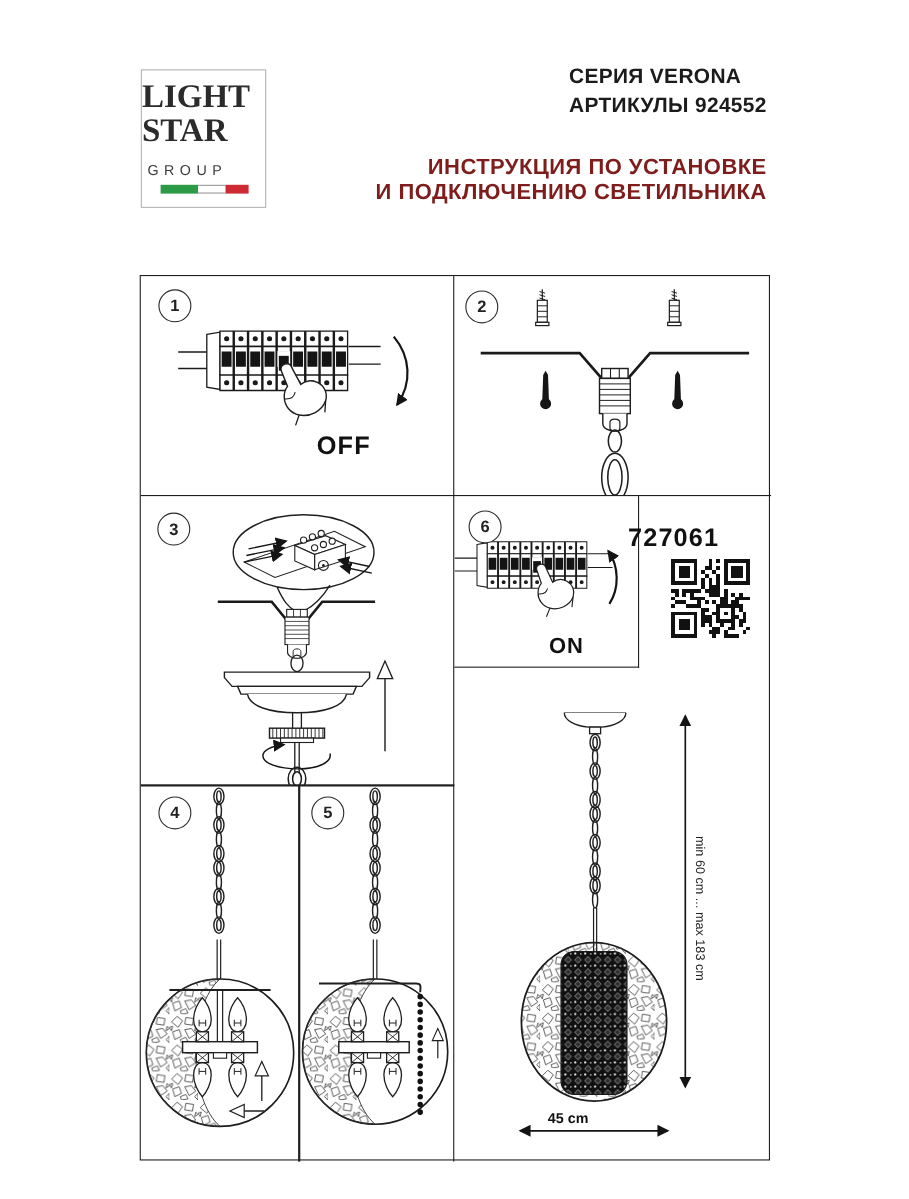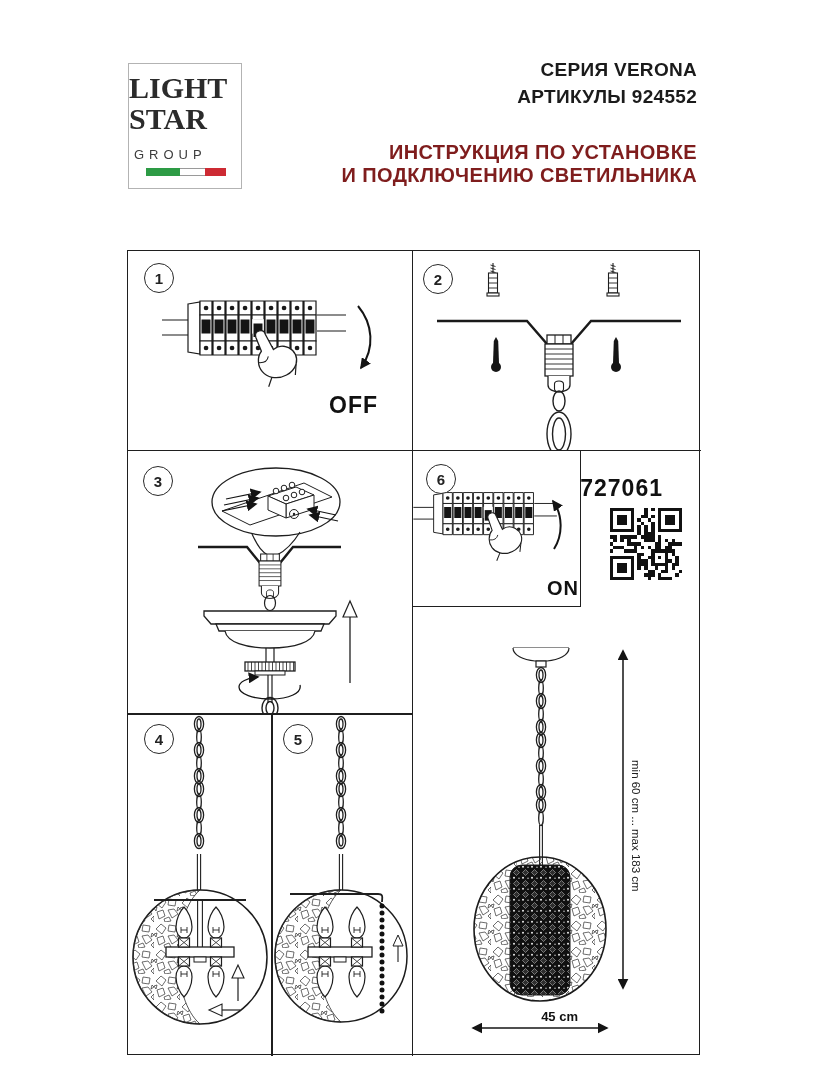--- a/index.html
+++ b/index.html
@@ -16,36 +16,36 @@
                 font-size:30px; line-height:30px; letter-spacing:0px; color:#2b2b2b; }
   .logo-star  { font-family:"Liberation Serif", serif; font-weight:bold;
                 font-size:30px; line-height:31px; color:#2b2b2b; }
   .logo-group { margin-top:13px; font-size:13px; letter-spacing:5px; color:#3c3c3c;
                 padding-left:5px; }
   .flag { position:absolute; left:17px; top:104px; width:80px; height:8px; display:flex; }
   .flag .g { width:34px; background:#2d9b45; }
   .flag .w { width:25px; background:#ffffff; border-top:1px solid #9a9a9a; border-bottom:1px solid #9a9a9a; }
   .flag .r { width:21px; background:#cd2a33; }
 
-  .hdr-series { right:129px; top:56px; text-align:right; font-size:19px; font-weight:bold;
+  .hdr-series { right:129px; top:56px; font-size:19px; font-weight:bold;
                 line-height:27px; letter-spacing:0.3px; color:#1b1b1b; }
   .hdr-title  { right:129px; top:141px; text-align:right; font-size:20px; font-weight:bold;
                 line-height:22.5px; letter-spacing:0.4px; color:#7f1d1d; }
 
   
   .grid { left:127px; top:250px; width:573px; height:805px; border:1.6px solid #1f1f1f; }
   .gline { position:absolute; background:#1f1f1f; }
   .box6 { left:285px; top:200px; width:168px; height:156px;
           border-right:1.6px solid #1f1f1f; border-bottom:1.6px solid #1f1f1f; }
 
   .num { width:30px; height:30px; border:1.7px solid #2a2a2a; border-radius:50%;
          display:flex; align-items:center; justify-content:center;
          font-size:15px; font-weight:bold; color:#222; background:#fff; }
 
-  .lbl { font-weight:800; color:#111; text-align:right; }
+  .lbl { font-weight:800; color:#111; text-align:left; }
   .lbl-off { left:160px; top:141px; width:90px; font-size:23px; letter-spacing:1px; }
   .lbl-on  { left:371px; top:326px; width:80px; font-size:20px; letter-spacing:1px; }
   .lbl-art { left:443px; top:224px; width:92px; font-size:23px; font-weight:700; letter-spacing:1px; }
   .lbl-45  { left:370px; top:758px; width:80px; font-size:13px; font-weight:700; }
   .lbl-minmax { left:499px; top:482px; width:17px; height:185px; display:flex;
                 align-items:center; justify-content:center;
                 writing-mode:vertical-rl; font-size:11.5px; font-weight:400; color:#222; }
   svg { display:block; }
 </style>
 </head>

